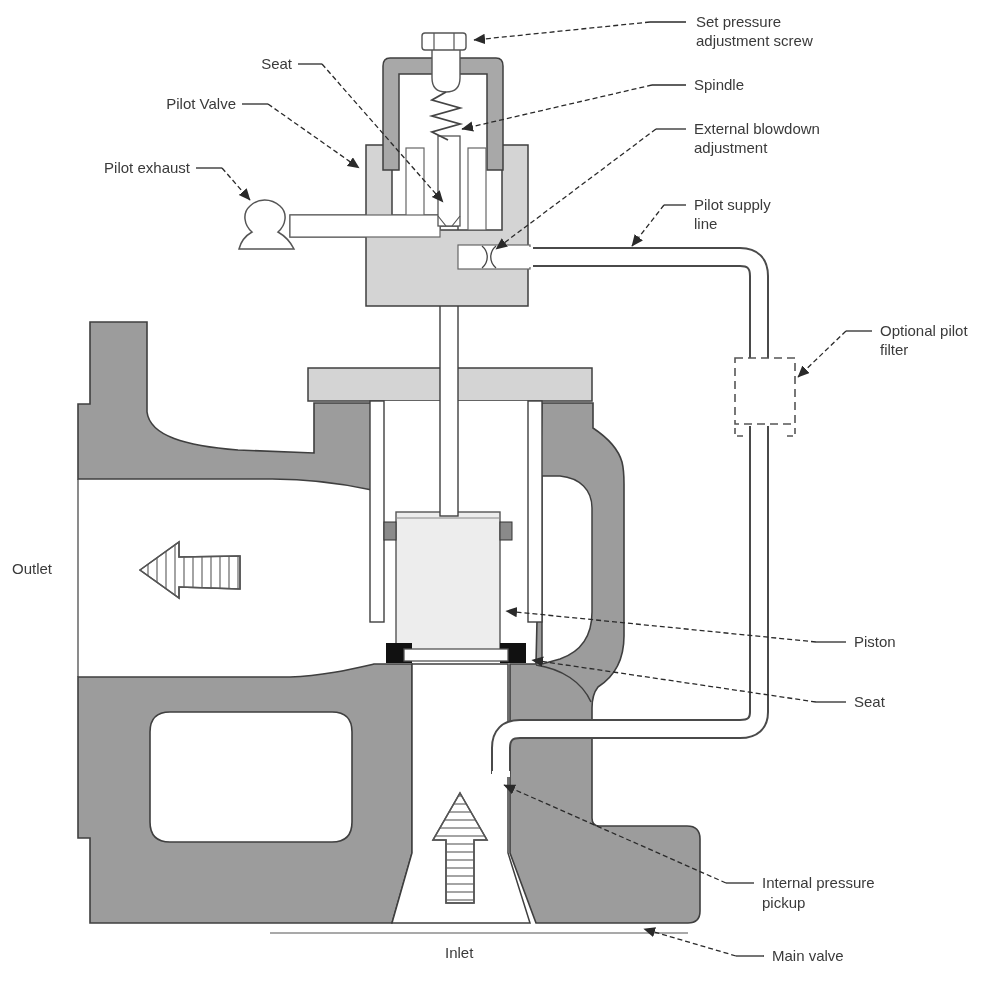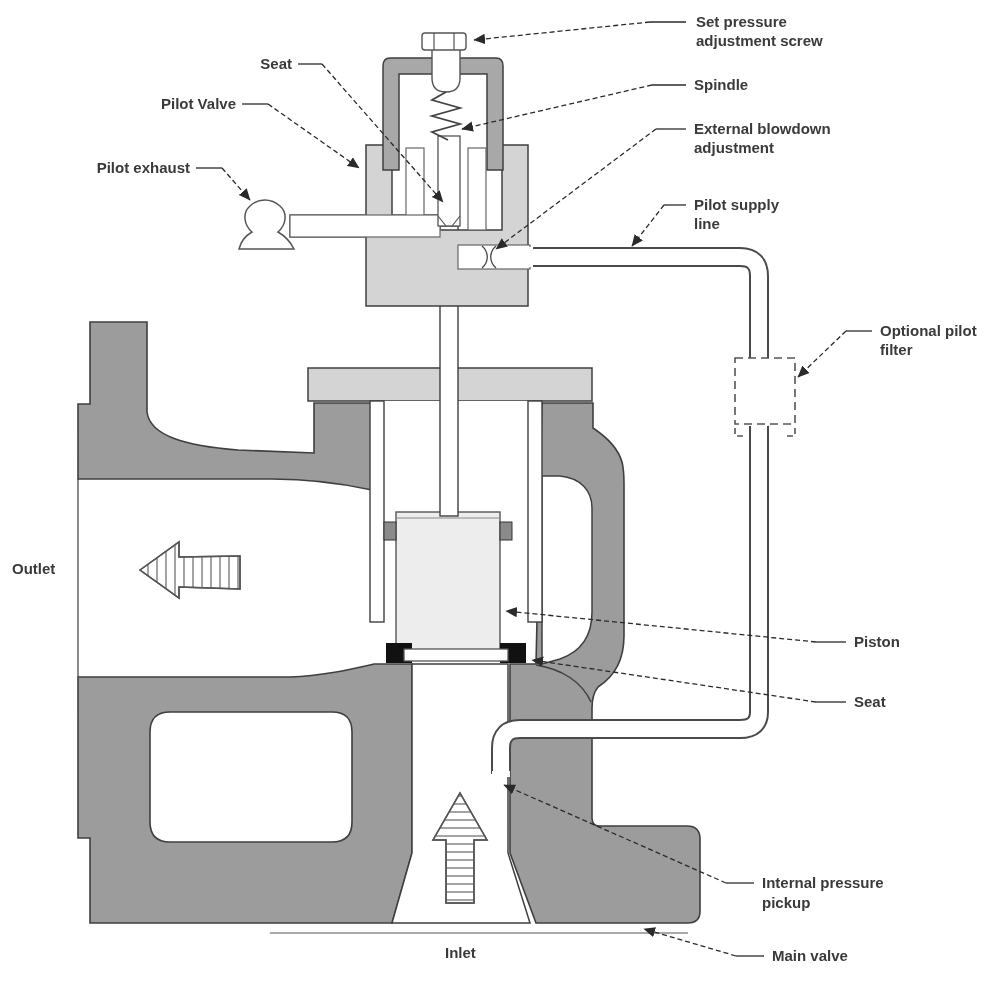--- a/index.html
+++ b/index.html
@@ -1,17 +1,17 @@
 <!DOCTYPE html>
 <html><head>
 <meta charset="utf-8">
 <style>
   html,body{margin:0;padding:0;background:#fff;}
   .stage{width:1000px;height:992px;position:relative;background:#fff;
-         font-family:"Liberation Sans", sans-serif;font-weight:bold;}
+         font-family:"Liberation Sans", sans-serif;}
   svg{display:block;}
   text{font-family:"Liberation Sans", sans-serif;font-size:15px;fill:#3a3a3a;}
 </style>
 </head>
 <body>
 
 <div class="stage">
 <svg width="1000" height="1000" viewBox="0 0 1000 1000">
   <defs>
     <marker id="arrTip" orient="auto" markerWidth="11" markerHeight="9" refX="8.5" refY="4">

